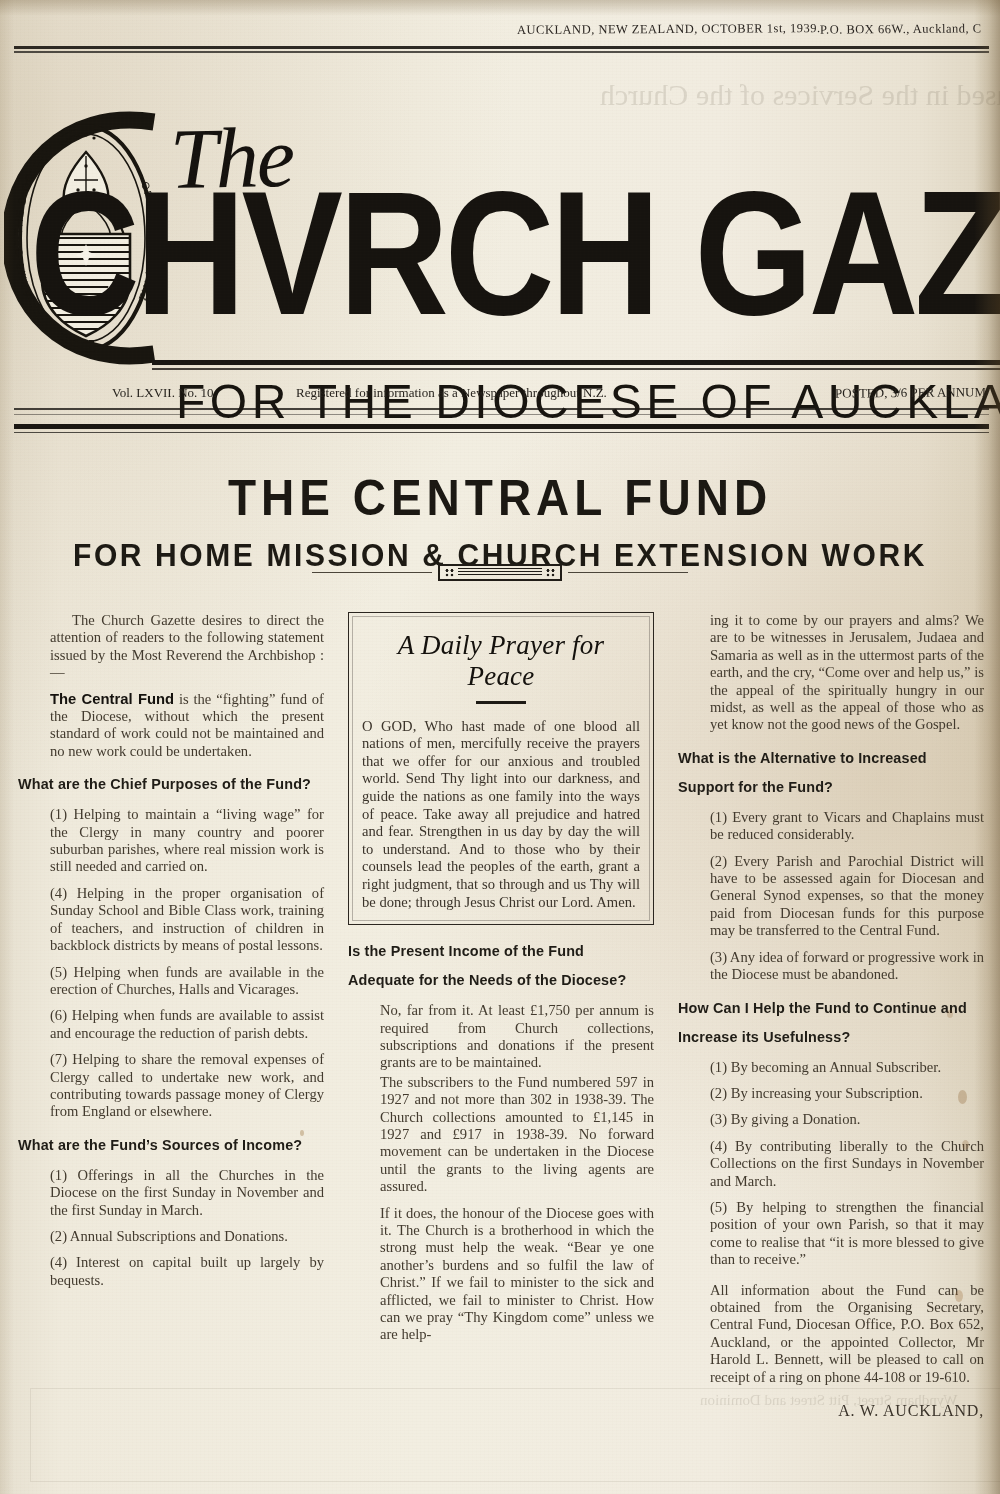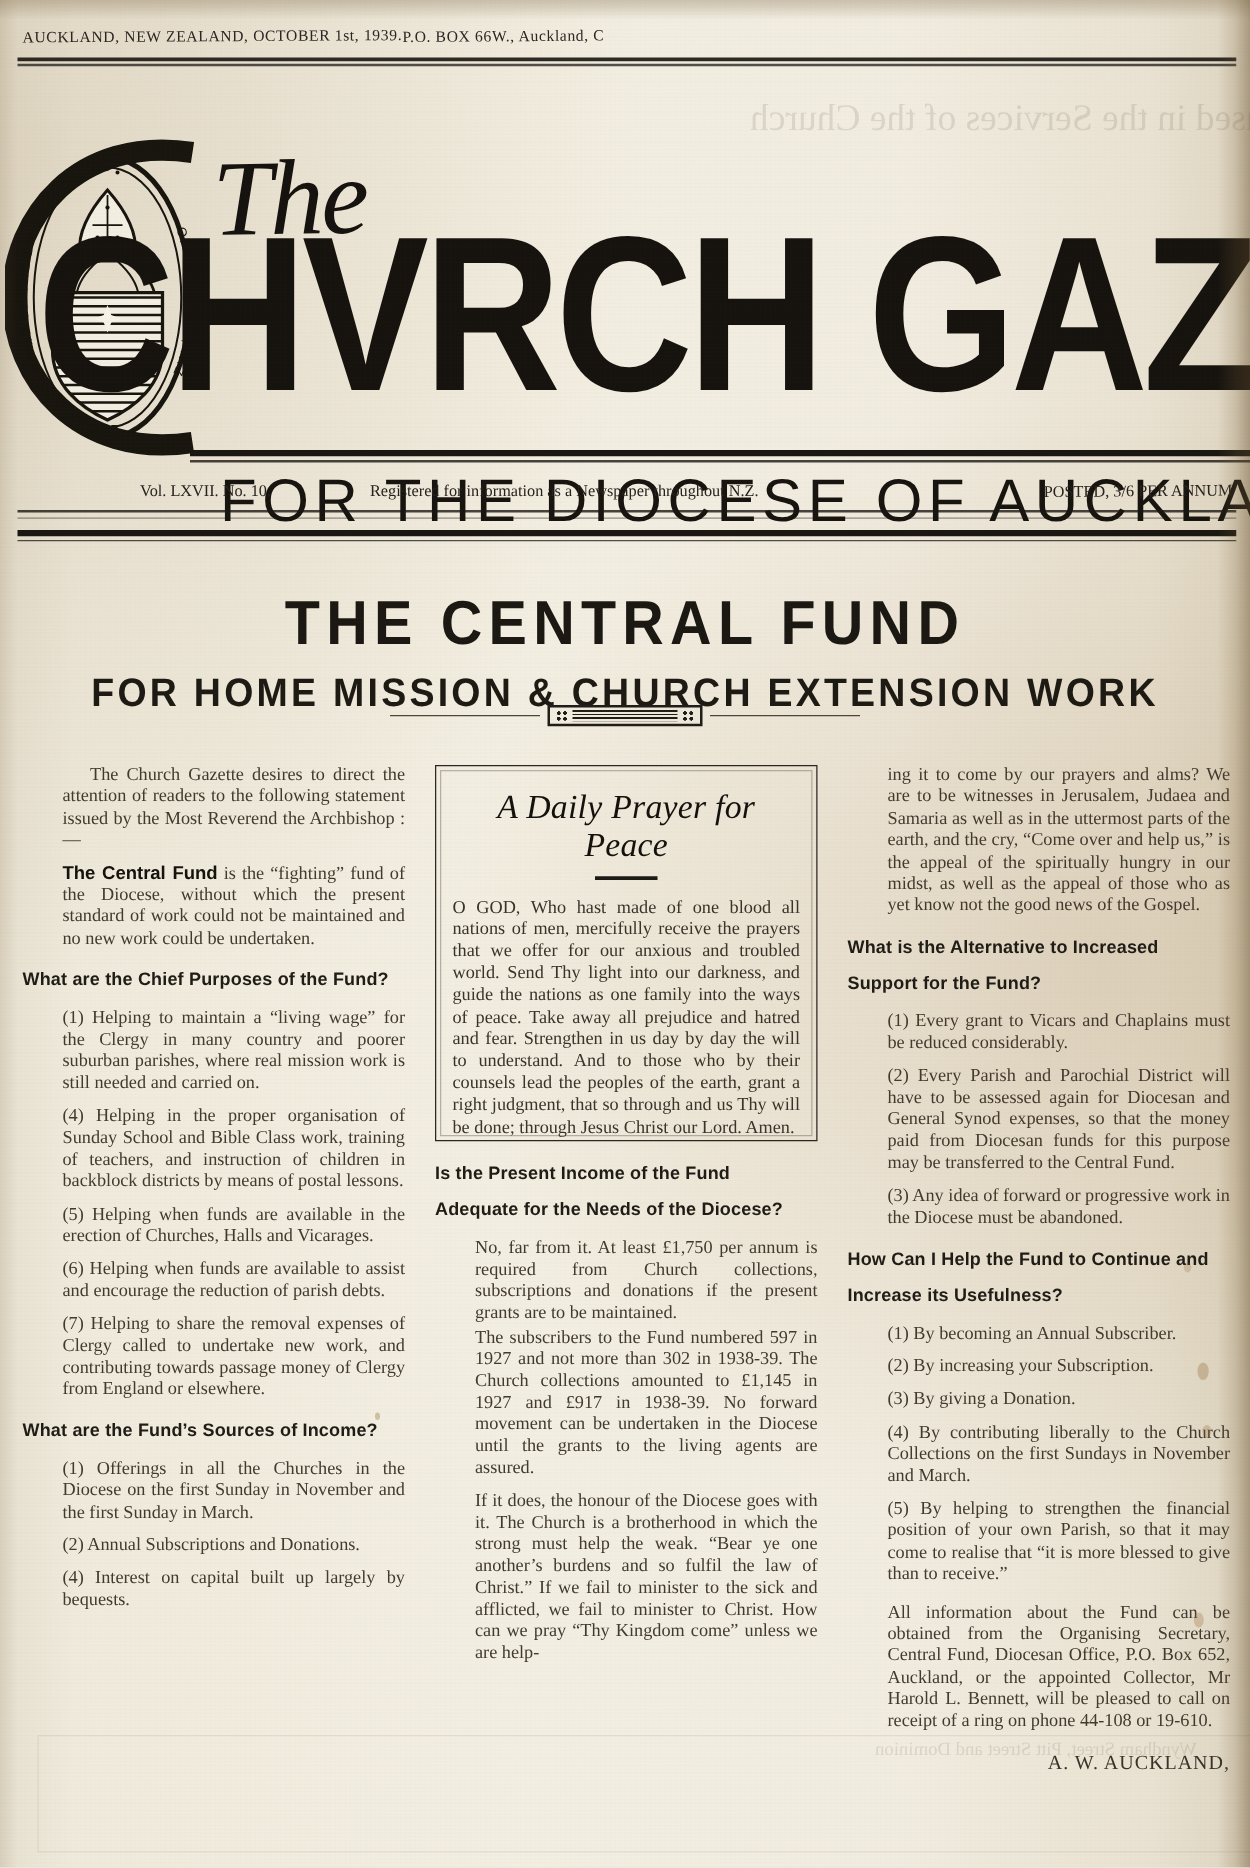--- a/index.html
+++ b/index.html
@@ -38,21 +38,21 @@
     position:absolute;top:0;left:0;width:100%;height:16px;
     background:linear-gradient(180deg, rgba(110,88,52,.30) 0%, rgba(110,88,52,0) 100%);
     pointer-events:none;
   }
   
   .fox{position:absolute;border-radius:50%;pointer-events:none;}
 
   
   #dateline{
     position:absolute;left:18px;top:22px;width:964px;height:22px;
-    display:flex;justify-content:flex-start;align-items:flex-start;
+    display:flex;justify-content:flex-end;align-items:flex-start;
     font-family:"Liberation Serif",serif;
     font-size:12.5px;letter-spacing:.5px;color:#2b2622;
   }
   #dateline .r{transform:rotate(-.45deg);white-space:nowrap;}
   #dateline .l{transform:rotate(-.35deg);}
 
   
   .toprule{position:absolute;left:14px;width:975px;background:#1c1915;}
 
   
@@ -139,21 +139,21 @@
     font-family:"Liberation Sans",sans-serif;
     font-size:14.4px;font-weight:700;color:#1f1c16;
     line-height:22px;margin:13px 0 11px 0;letter-spacing:.15px;
   }
   .col h3.two{margin-bottom:13px;}
   .lead{color:#332d24;}
   .lead b{color:#15120e;font-family:"Liberation Sans",sans-serif;font-weight:700;font-size:14.8px;}
 
   
   #prayerbox{
-    border:1.6px solid #2b2620;padding:11px 13px 1px 13px;
+    border:1.6px solid #2b2620;padding:11px 13px 13px 13px;
     margin-bottom:15px;position:relative;
     box-shadow:inset 0 0 0 3px rgba(255,255,255,0), 0 0 0 2.5px transparent;
   }
   #prayerbox:after{
     content:"";position:absolute;left:3px;top:3px;right:3px;bottom:3px;
     border:1px solid rgba(43,38,32,.30);pointer-events:none;
   }
   #prayer-title{
     font-family:"Liberation Serif",serif;font-style:italic;
     font-size:27px;color:#14110d;text-align:center;margin:6px 0 0 0;

